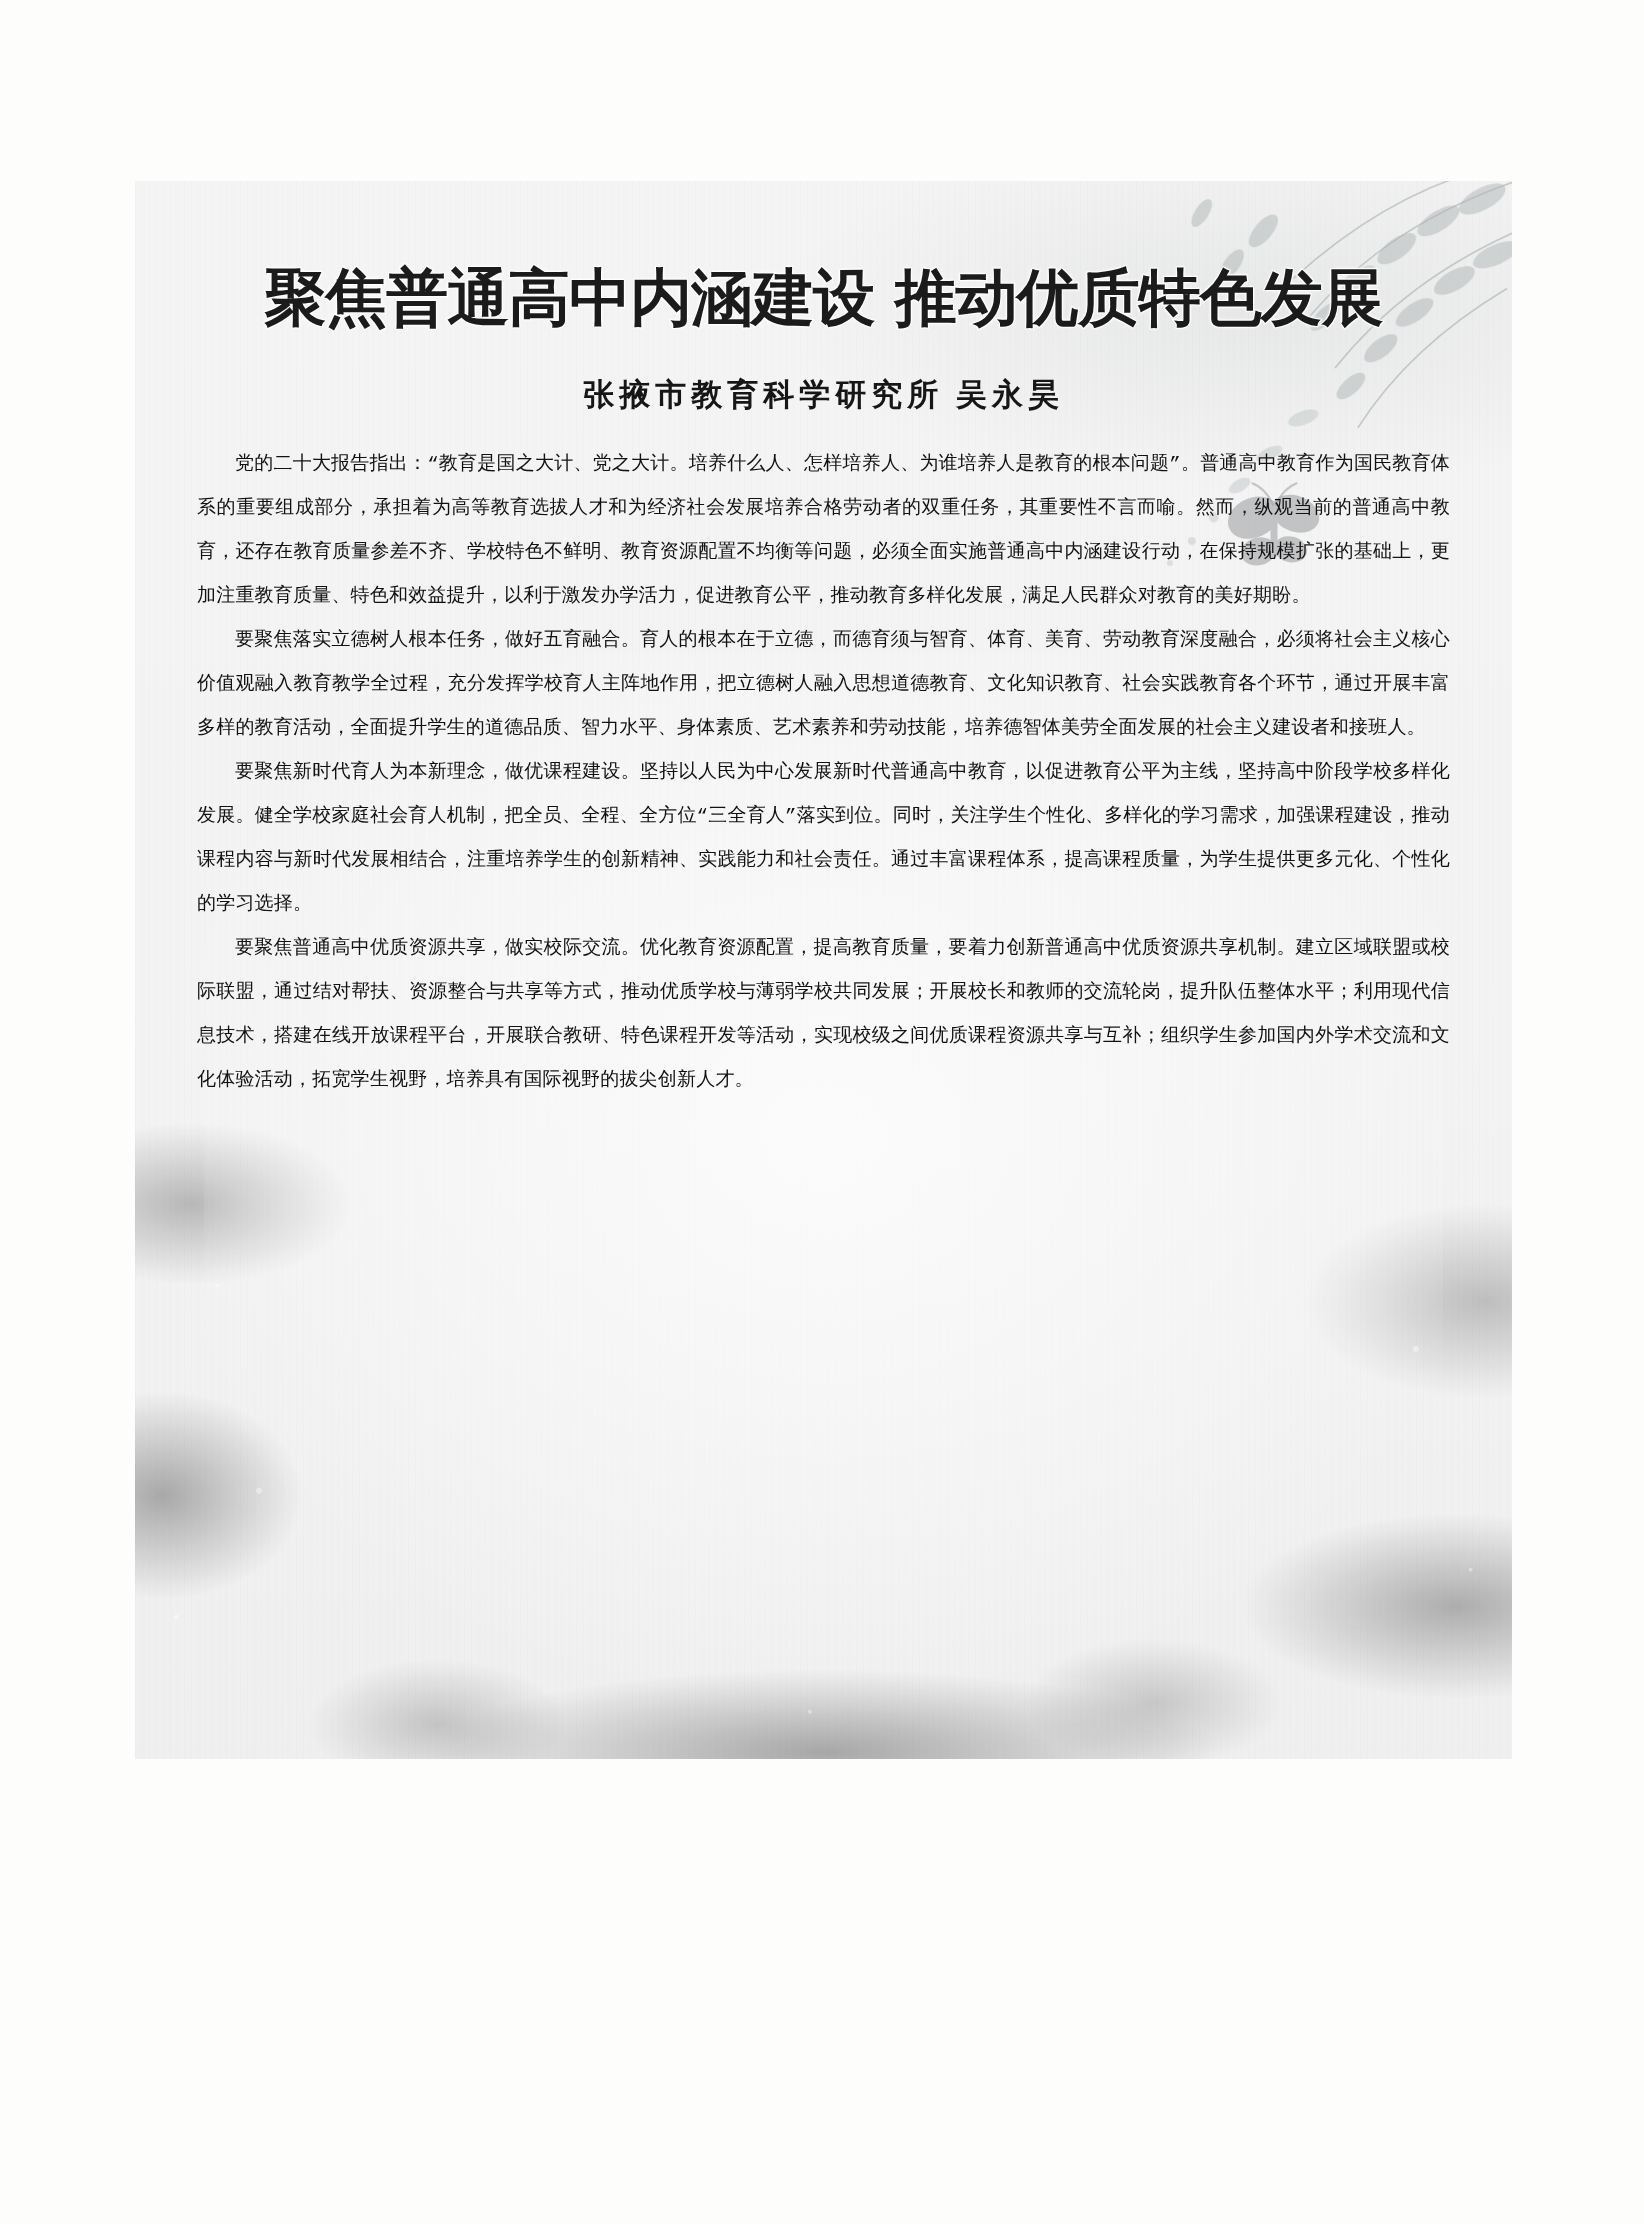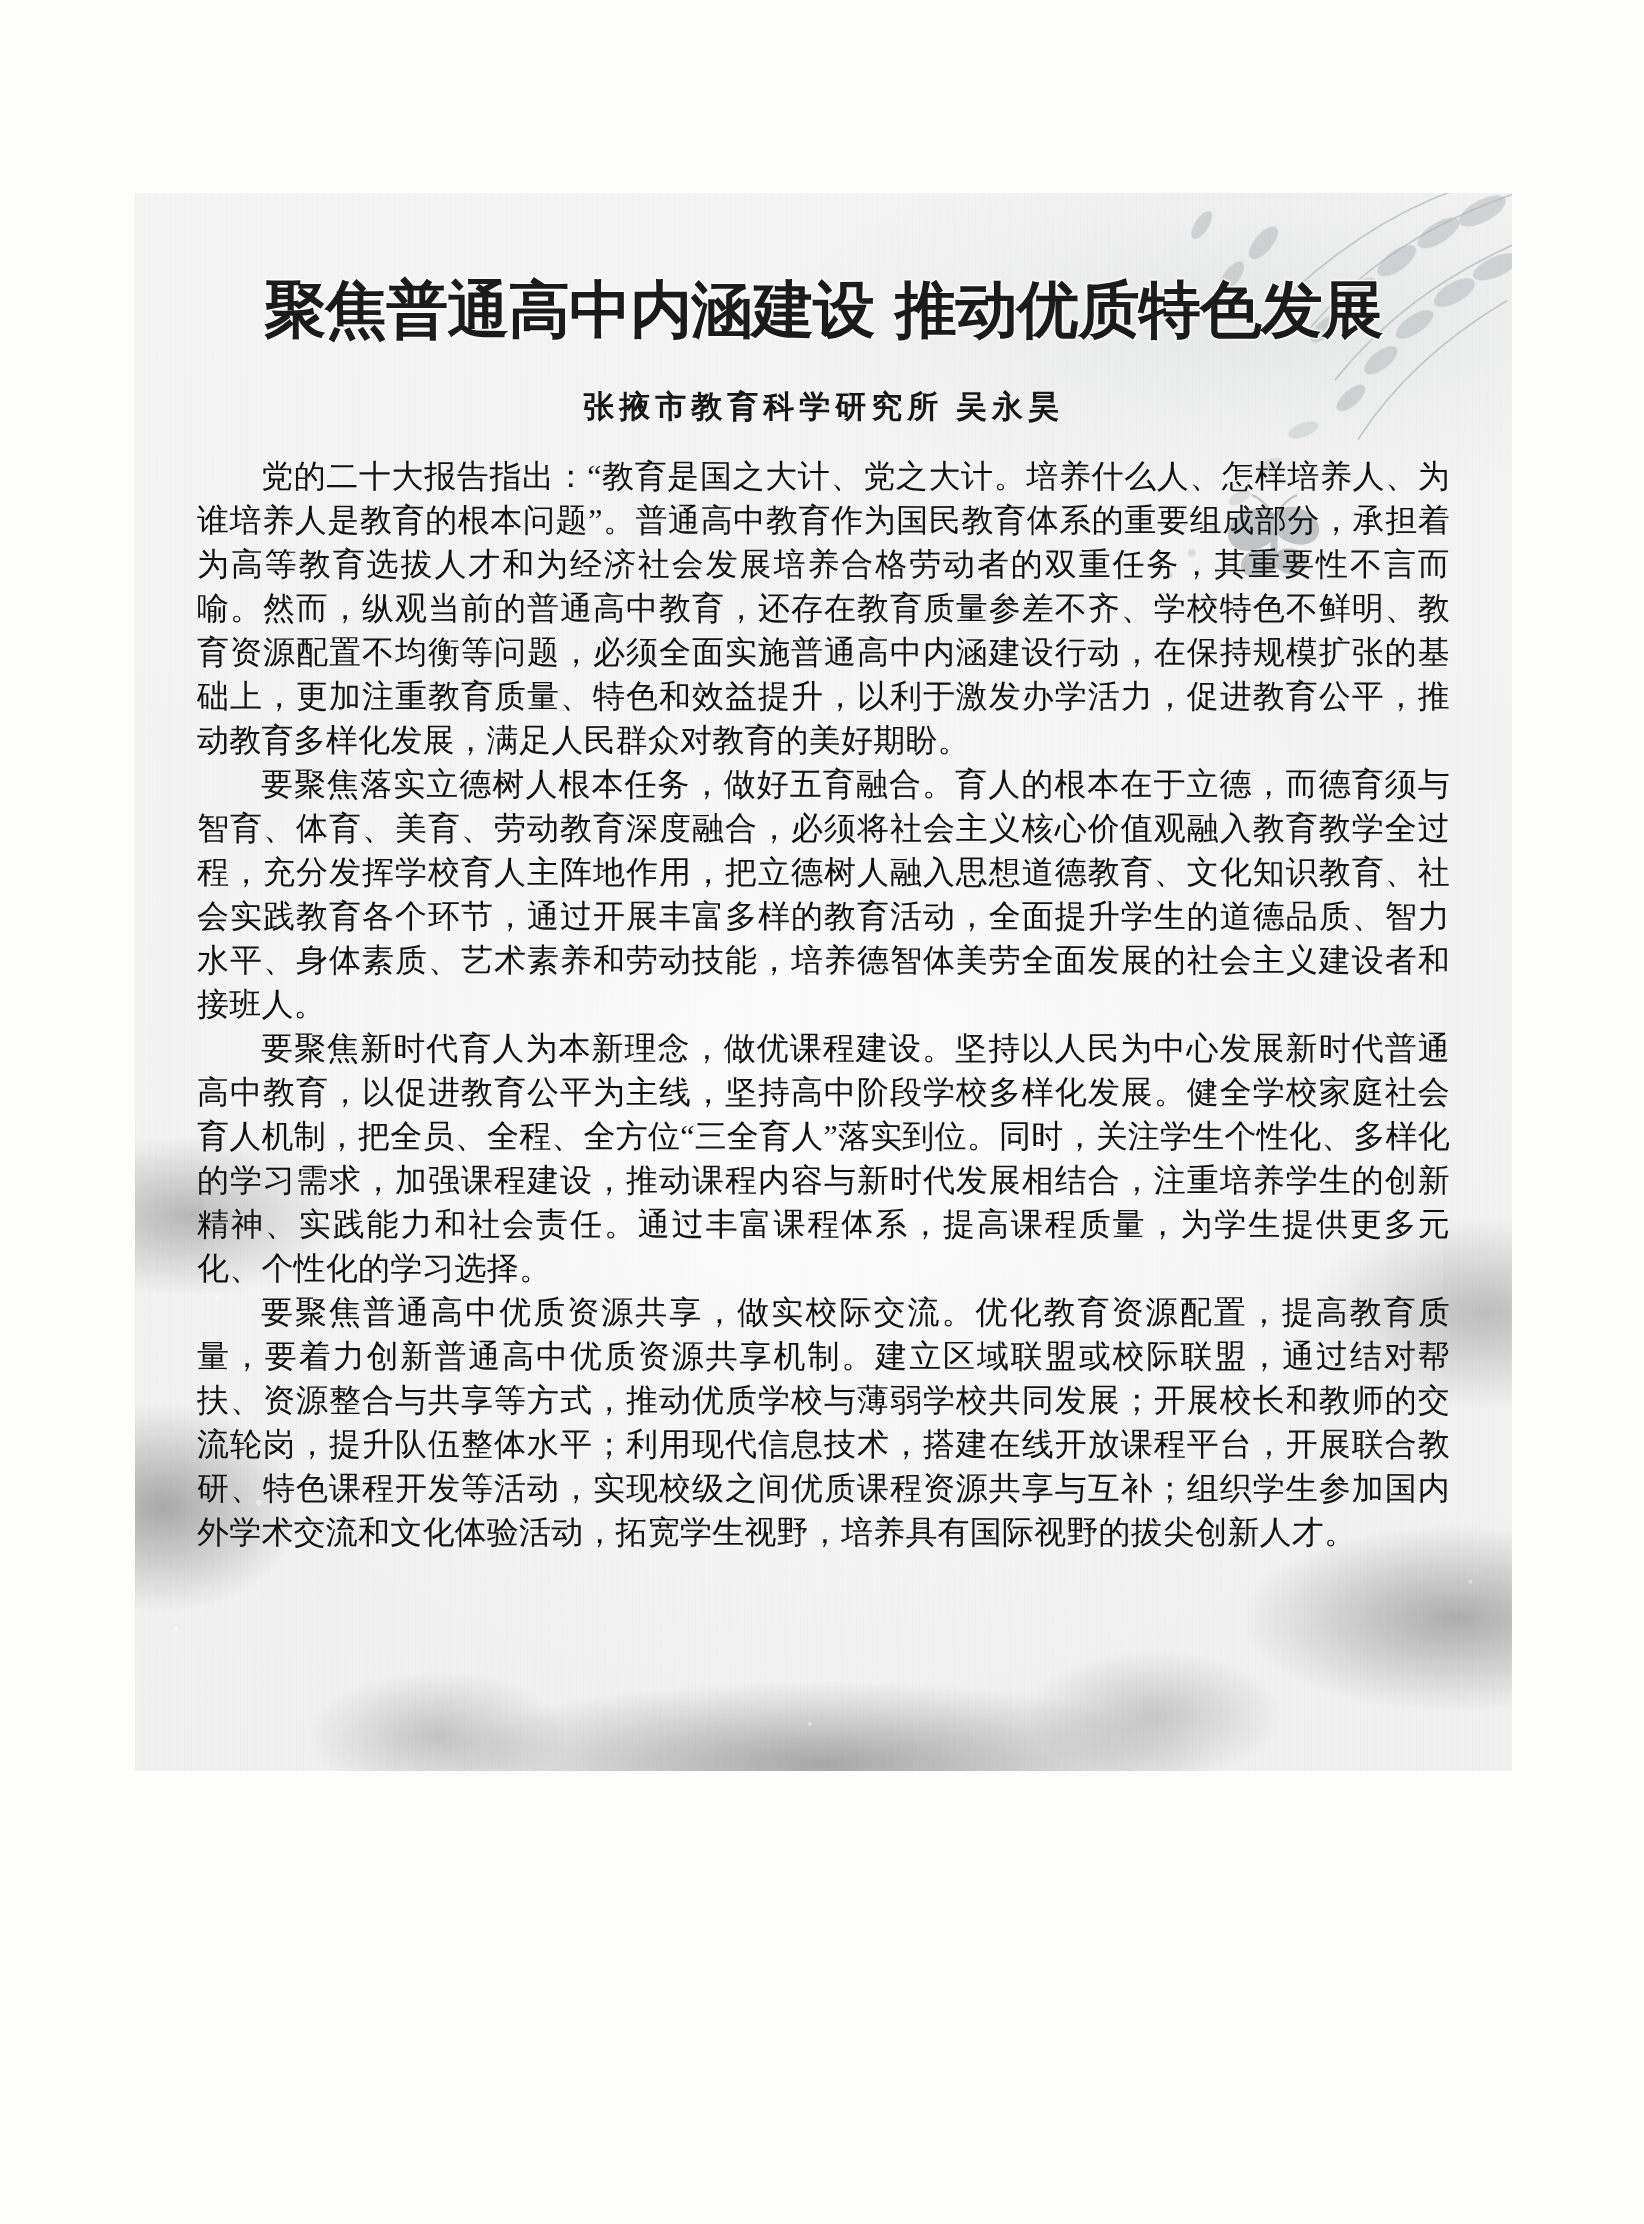--- a/index.html
+++ b/index.html
@@ -28,21 +28,21 @@
     font-family:"Liberation Serif","DejaVu Serif",serif;
     font-style:italic; font-weight:700;
     font-size:37px; letter-spacing:26px; text-indent:26px;
     color:#1d2a3a;
     text-shadow:2px 2px 0 #ffffff, 1px 1px 0 #ffffff;
     white-space:nowrap;
   }
 
   
   #article-panel{
-    position:absolute; left:135px; top:193px;
+    position:absolute; left:135px; top:181px;
     width:1377px; height:1229px;
     background:
       radial-gradient(ellipse 697px 259px at 82% 8%, rgba(160,165,168,.16), rgba(255,255,255,0) 70%),
       linear-gradient(#f4f4f4 0%, #f3f3f3 55%, #efefef 100%);
     overflow:hidden;
   }
   
   #panel-texture{
     position:absolute; inset:0;
     background-image:repeating-linear-gradient(90deg,
@@ -101,22 +101,22 @@
   }
   #article-byline{
     margin:40px 0 0 0; text-align:center;
     font-family:"Liberation Serif","DejaVu Serif",serif;
     font-weight:600;
     font-size:31px; letter-spacing:5px; color:#161616;
   }
 
   #article-body{
     margin:26px 0 0 0; padding:0 6px;
-    font-family:Liberation Serif, serif;
-    font-size:32px; line-height:44px;
+    font-family:Liberation Mono, monospace;
+    font-size:19px; line-height:44px;
     color:#111; text-align:justify; text-justify:inter-ideograph;
     letter-spacing:0.2px;
   }
   #article-body p{margin:0; text-indent:2em;}
 </style>
 </head>
 <body>
 
 <div id="running-header">
   <div id="header-rule"></div>

